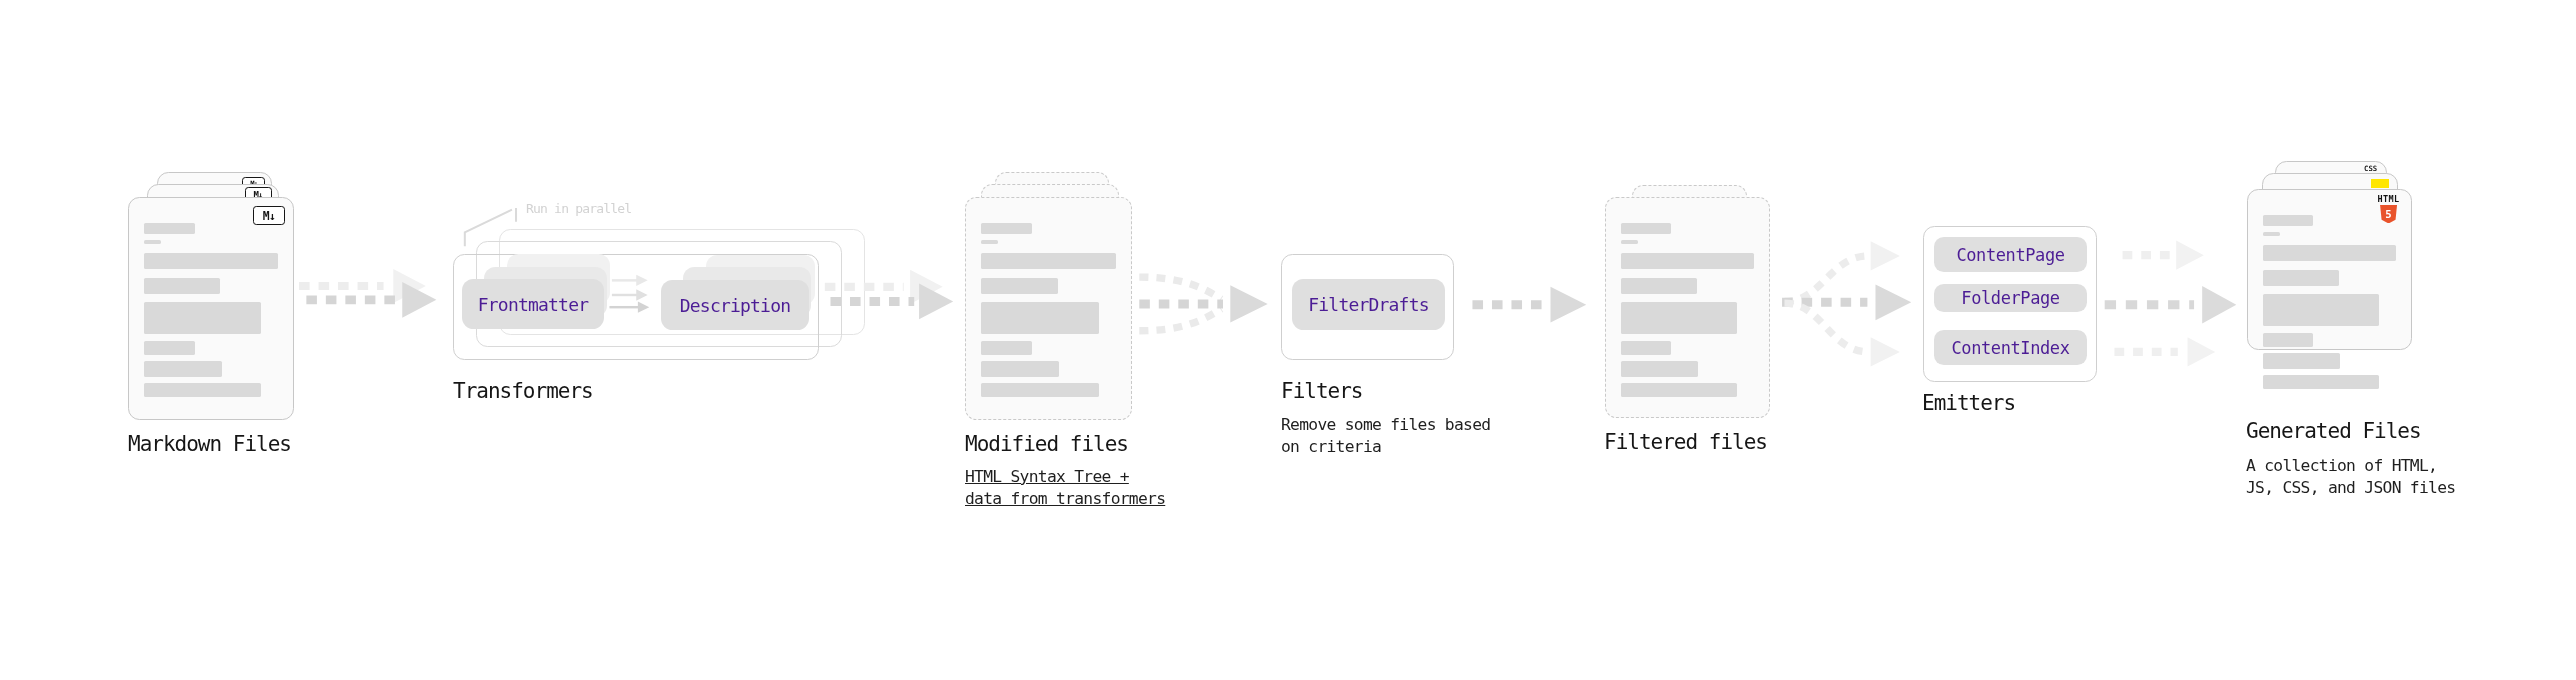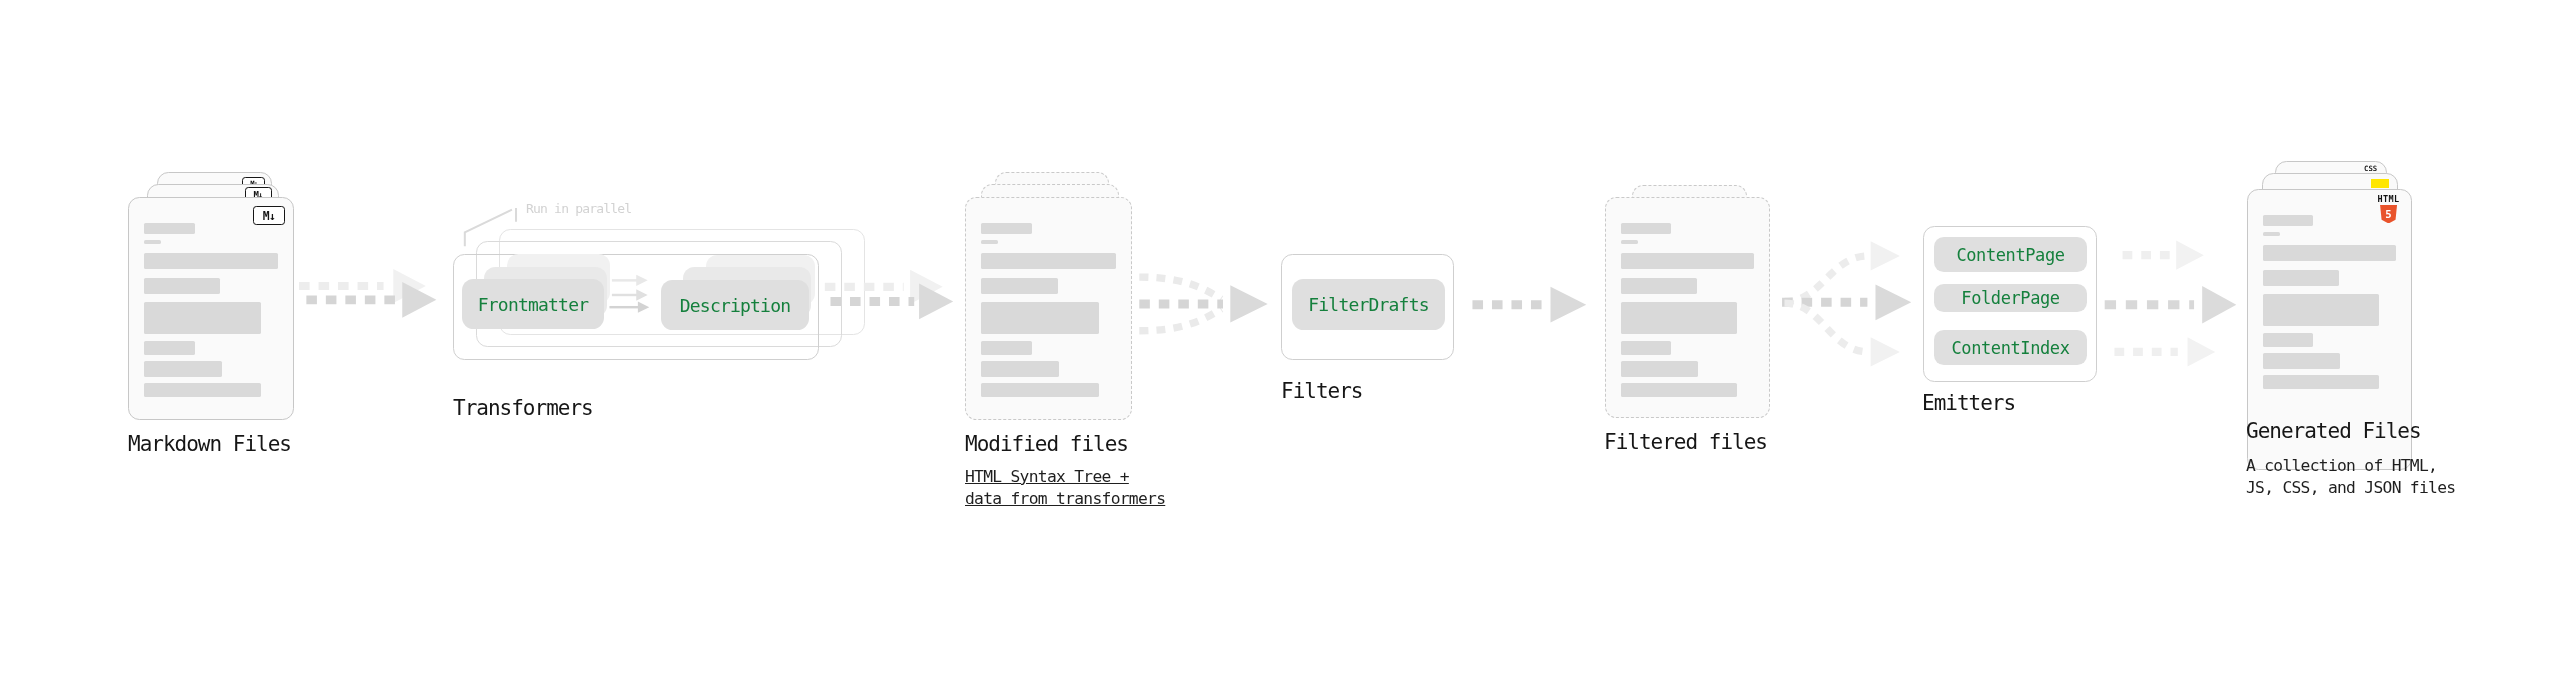--- a/index.html
+++ b/index.html
@@ -28,21 +28,21 @@
   .html-badge{position:absolute;right:11.4px;top:4.9px;text-align:center;}
   .html-badge .html-txt{font-size:8.5px;font-weight:bold;color:#111;letter-spacing:0.4px;line-height:9px;}
   .html-badge .shield{width:17px;height:18.7px;margin:0.8px auto 0;display:flex;align-items:center;justify-content:center;
             clip-path:polygon(0 0,100% 0,91% 80%,50% 100%,9% 80%);}
   .html-badge .shield span{color:#fff;font-size:10.6px;font-weight:bold;line-height:10.6px;}
 
   
   .container-box{position:absolute;border:1.6px solid #cfcfcf;border-radius:11.4px;box-sizing:border-box;}
   .container-box.white{background:#ffffff;}
   .pill{position:absolute;background:#dfdfdf;border-radius:11.4px;display:flex;align-items:center;justify-content:center;
-        color:#15803d;font-size:18px;letter-spacing:-0.8px;white-space:nowrap;}
+        color:#4c1d95;font-size:18px;letter-spacing:-0.8px;white-space:nowrap;}
   .pill.ghost1{background:#e9e9e9;}
   .pill.ghost2{background:#f1f1f1;}
   .pill.small{font-size:17px;border-radius:9.8px;letter-spacing:-0.4px;}
 
   
   .title{position:absolute;font-size:21px;font-weight:500;color:#161616;letter-spacing:-1px;white-space:nowrap;z-index:12;}
   .caption{position:absolute;font-size:16.3px;color:#1f1f1f;letter-spacing:-0.7px;line-height:21px;white-space:nowrap;z-index:12;}
   .caption .indent{padding-left:14px;}
   .annotation{position:absolute;left:526px;top:201px;font-size:13px;color:#d2d2d2;letter-spacing:-0.8px;white-space:nowrap;z-index:12;}
 </style>
@@ -139,21 +139,21 @@
     <div class="container-box" style="left:476px;top:241px;width:366px;height:106px;border-color:#dadada;z-index:2;"></div>
     <div class="container-box" style="left:453px;top:254px;width:366px;height:106px;z-index:3;"></div>
     <div class="pill ghost2" style="left:507px;top:254px;width:103px;height:50px;z-index:4;"></div>
     <div class="pill ghost1" style="left:484px;top:267px;width:123px;height:50px;z-index:5;"></div>
     <div class="pill" style="left:462px;top:279px;width:142px;height:50px;z-index:6;">Frontmatter</div>
     <div class="pill ghost2" style="left:706px;top:255px;width:109px;height:50px;z-index:4;"></div>
     <div class="pill ghost1" style="left:683px;top:267px;width:128px;height:50px;z-index:5;"></div>
     <div class="pill" style="left:661px;top:280px;width:148px;height:50px;z-index:6;">Description</div>
   </div>
   <div class="annotation">Run in parallel</div>
-  <div class="title" style="left:453px;top:379px;margin-top:17px;">Transformers</div>
+  <div class="title" style="left:453px;top:379px;">Transformers</div>
 
   <div>
     <div class="card dashed" style="left:995px;top:172px;width:114px;height:59px;z-index:1;"></div>
     <div class="card dashed" style="left:981px;top:184px;width:138px;height:59px;z-index:2;"></div>
     <div class="card dashed" style="left:965px;top:197px;width:167px;height:223px;z-index:3;">
       <div class="doc-body">
           <div class="bar" style="width: 38%; height: 11.4px; margin-bottom: 5.7px;"></div>
           <div class="bar" style="width: 13%; height: 4.1px; margin-bottom: 9px;"></div>
           <div class="bar" style="width: 100%; height: 16.3px; margin-bottom: 8.1px;"></div>
           <div class="bar" style="width: 57%; height: 16.3px; margin-bottom: 8.1px;"></div>
@@ -168,20 +168,24 @@
   <div class="caption" style="left:965px;top:466px;line-height:22px;text-decoration:underline;">
     <div>HTML Syntax Tree +</div>
     <div>data from transformers</div>
   </div>
 
   <div>
     <div class="container-box white" style="left:1281px;top:254px;width:173px;height:106px;"></div>
     <div class="pill" style="left:1292px;top:279px;width:153px;height:51px;">FilterDrafts</div>
   </div>
   <div class="title" style="left:1281px;top:379px;">Filters</div>
+  <div class="caption" style="left:1281px;top:414px;line-height:22px;">
+    <div>Remove some files based</div>
+    <div>on criteria</div>
+  </div>
 
   <div>
     <div class="card dashed" style="left:1632px;top:185px;width:115px;height:59px;z-index:1;"></div>
     <div class="card dashed" style="left:1605px;top:197px;width:165px;height:221px;z-index:2;">
       <div class="doc-body">
           <div class="bar" style="width: 38%; height: 11.4px; margin-bottom: 5.7px;"></div>
           <div class="bar" style="width: 13%; height: 4.1px; margin-bottom: 9px;"></div>
           <div class="bar" style="width: 100%; height: 16.3px; margin-bottom: 8.1px;"></div>
           <div class="bar" style="width: 57%; height: 16.3px; margin-bottom: 8.1px;"></div>
           <div class="bar" style="width: 87%; height: 32.5px; margin-bottom: 6.5px;"></div>
@@ -204,21 +208,21 @@
   <div>
     <div class="card" style="left:2275px;top:161px;width:112px;height:59px;z-index:1;">
       <div class="css-badge">
         <div class="css-txt">CSS</div>
         <div class="css-bar" style="background: rgb(43, 108, 232);"></div>
       </div>
     </div>
     <div class="card" style="left:2262px;top:173px;width:136px;height:59px;z-index:2;">
       <div class="js-badge" style="background: rgb(255, 230, 0);"></div>
     </div>
-    <div class="card" style="left:2247px;top:189px;width:165px;height:281px;z-index:3;">
+    <div class="card" style="left:2247px;top:189px;width:165px;height:161px;z-index:3;">
       <div class="html-badge">
         <div class="html-txt">HTML</div>
         <div class="shield" style="background: rgb(233, 83, 43);">
           <span>5</span>
         </div>
       </div>
       <div class="doc-body">
           <div class="bar" style="width: 38%; height: 11.4px; margin-bottom: 5.7px;"></div>
           <div class="bar" style="width: 13%; height: 4.1px; margin-bottom: 9px;"></div>
           <div class="bar" style="width: 100%; height: 16.3px; margin-bottom: 8.1px;"></div>

